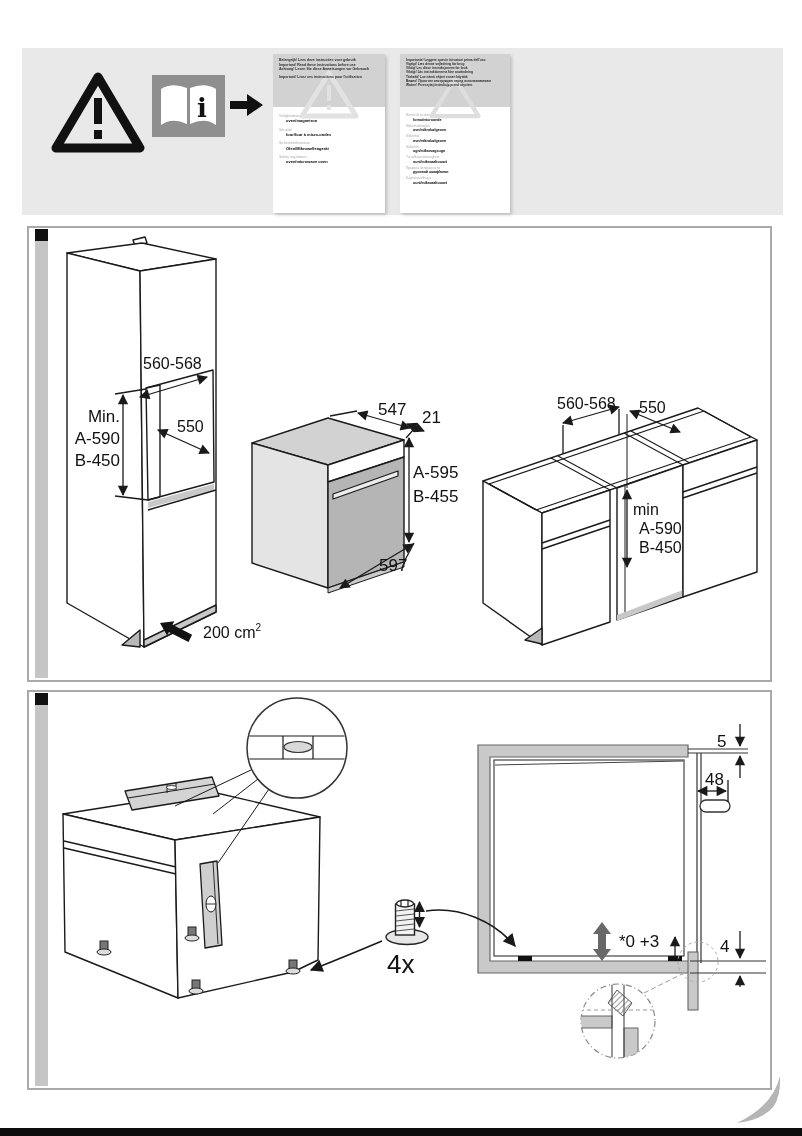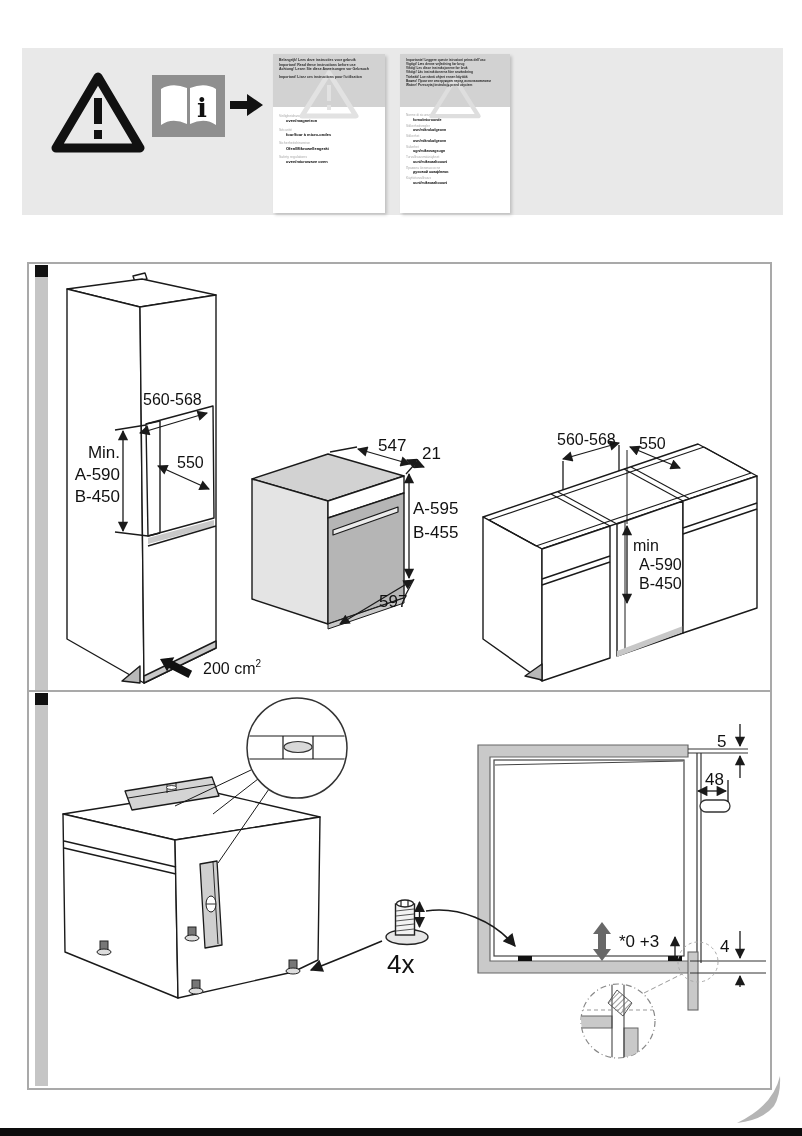--- a/index.html
+++ b/index.html
@@ -19,21 +19,21 @@
   .doc2 .hl{font-size:3.2px;}
   .hl.gap{margin-top:3px;}
   .doc-body{padding:7px 6px 0 6px;}
   .pair{margin-bottom:4.5px;}
   .doc2 .pair{margin-bottom:2.2px;}
   .plab{font-size:3.5px;color:#a9a9a9;line-height:1.2;}
   .pval{font-size:4px;font-weight:bold;color:#000;margin-left:7px;line-height:1.25;}
   .doc2 .plab{font-size:3.2px;} .doc2 .pval{font-size:3.6px;}
   
   .section{position:absolute;left:27px;width:745px;border:2px solid #a9a9a9;background:#fff;box-sizing:border-box;}
-  .s1{top:226px;height:456px;margin-top:36px;} .s2{top:690px;height:400px;}
+  .s1{top:226px;height:456px;} .s2{top:690px;height:400px;}
   .corner-sq{position:absolute;left:6px;top:1px;width:13px;height:12px;background:#111;}
   .side-bar{position:absolute;left:6px;top:13px;bottom:2px;width:13px;background:#c5c5c5;}
   .dia{position:absolute;left:0;top:0;}
   svg{font-family:"Liberation Sans",sans-serif;}
   svg text{fill:#111;}
   .curl{position:absolute;left:735px;top:1076px;}
   .bottom-bar{position:absolute;left:0;top:1128px;width:802px;height:8px;background:#0d0d0d;}
 </style>
 </head>
 <body>

